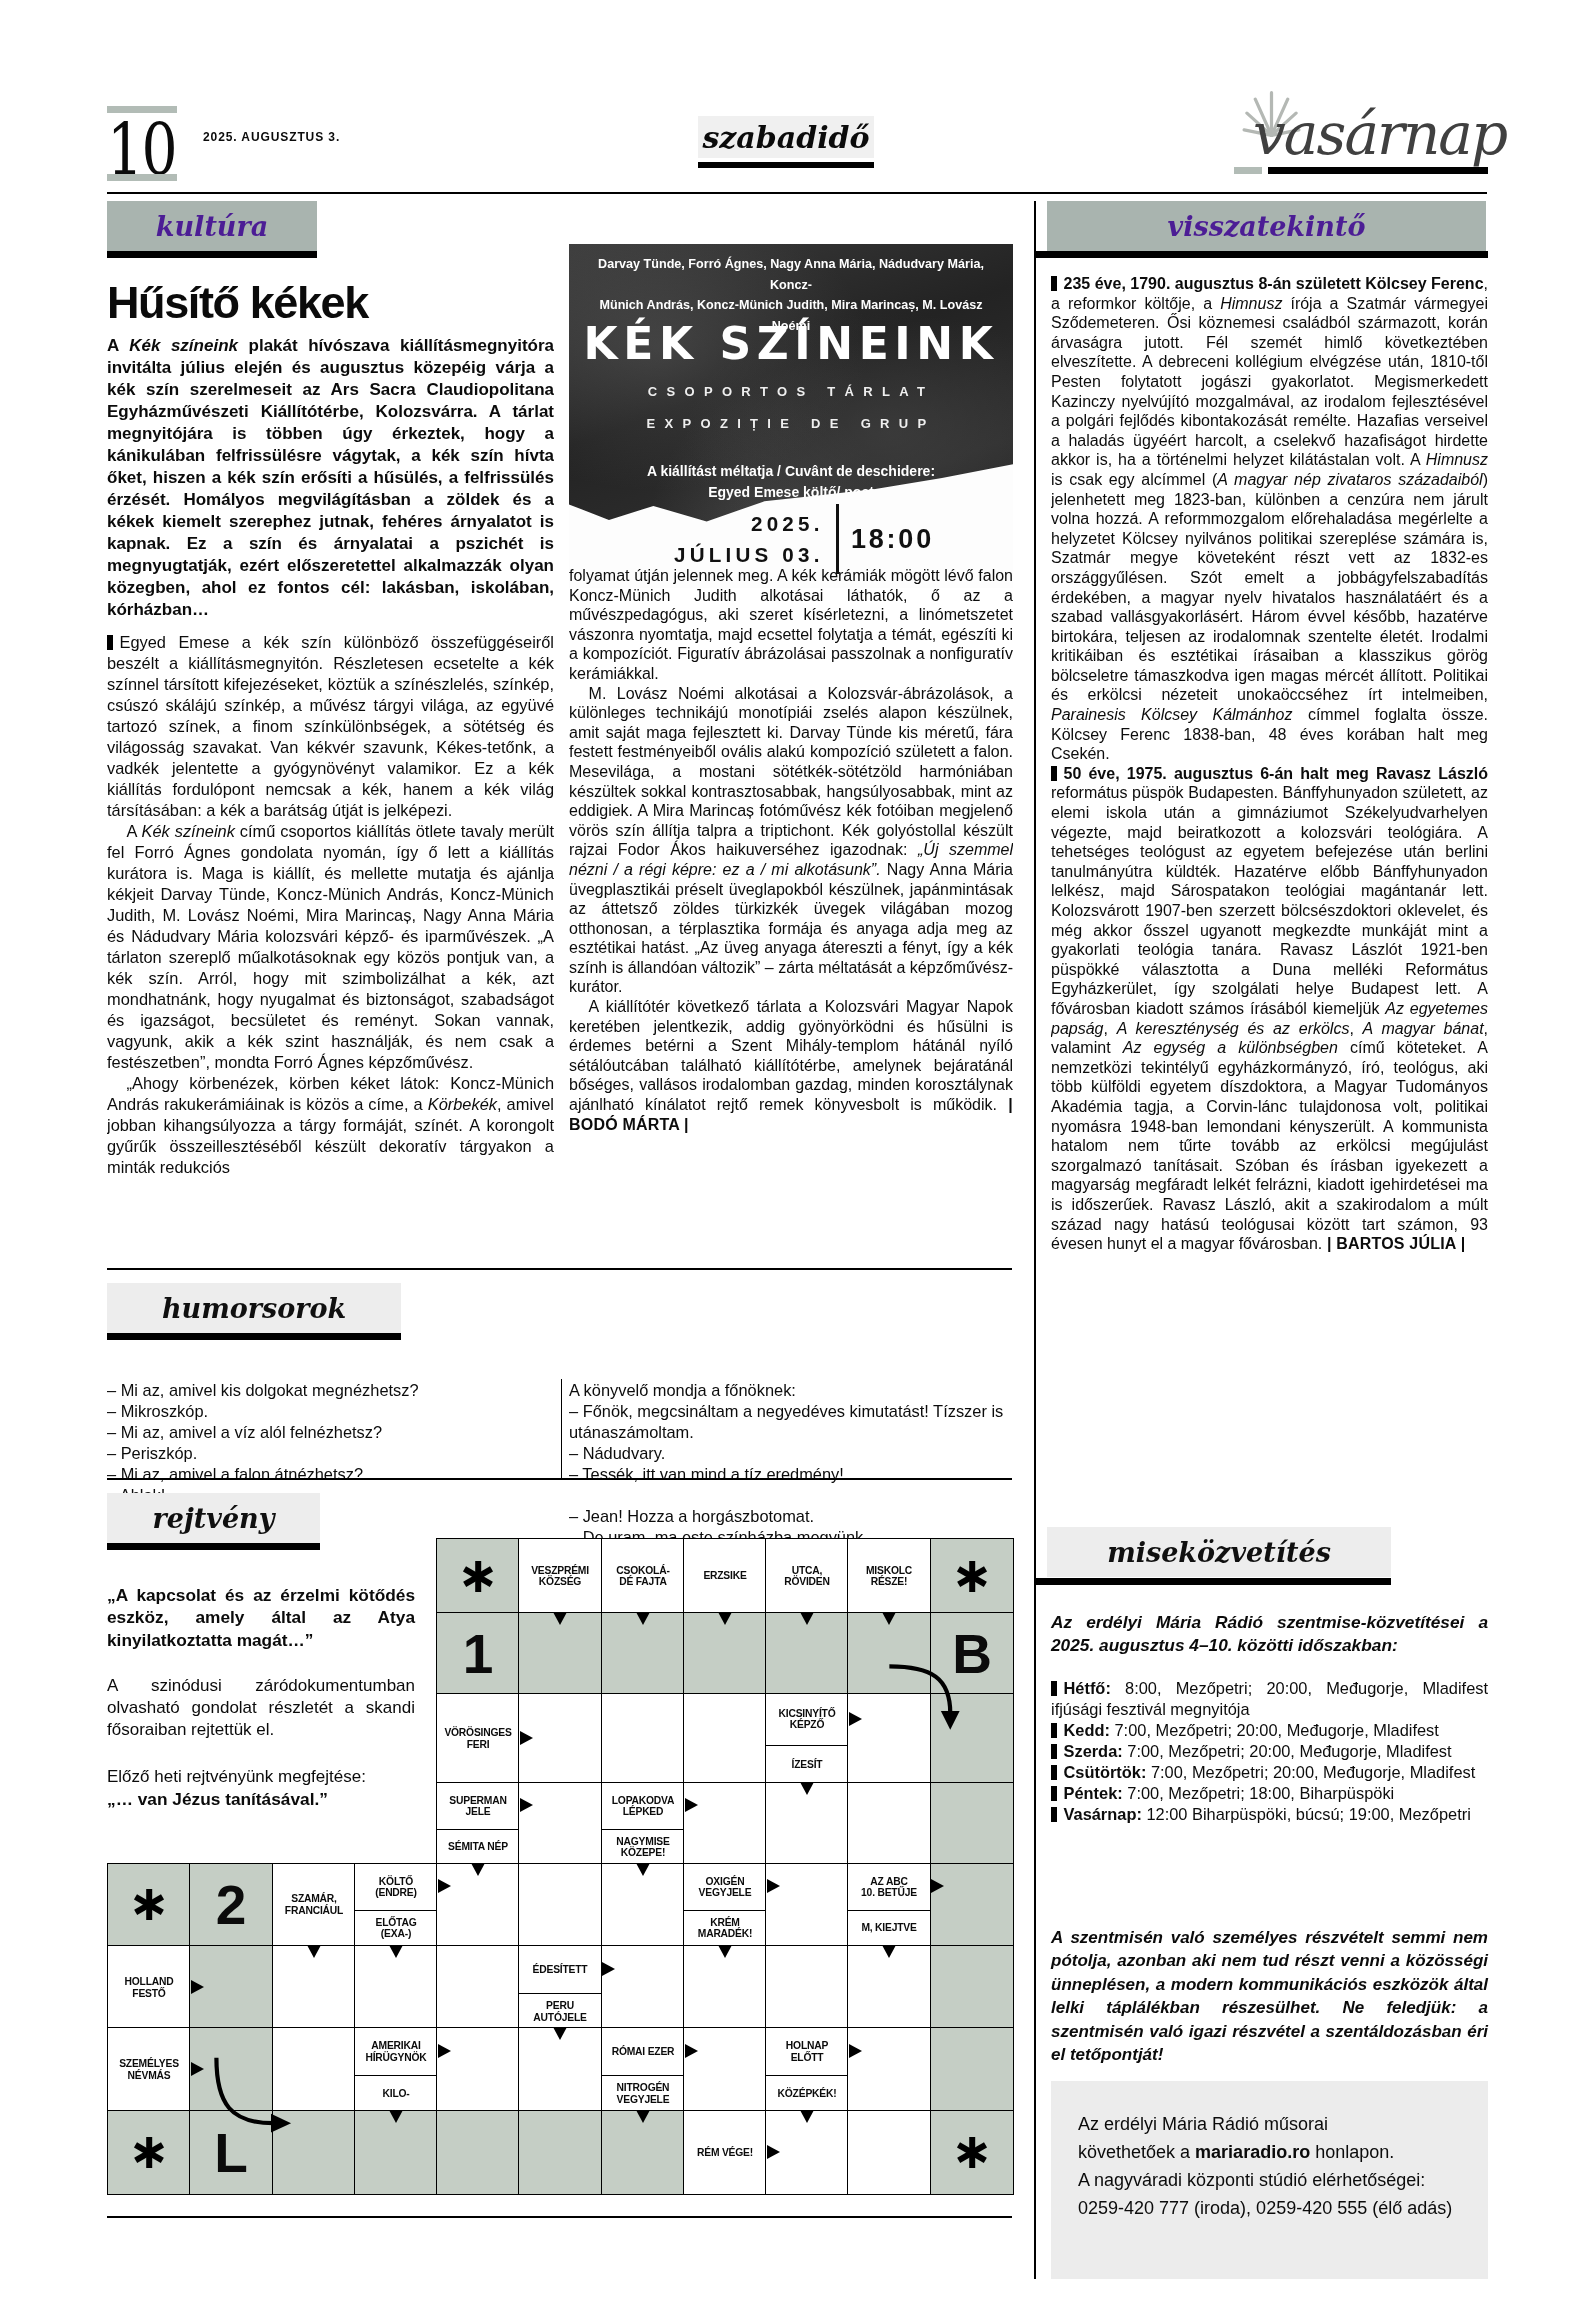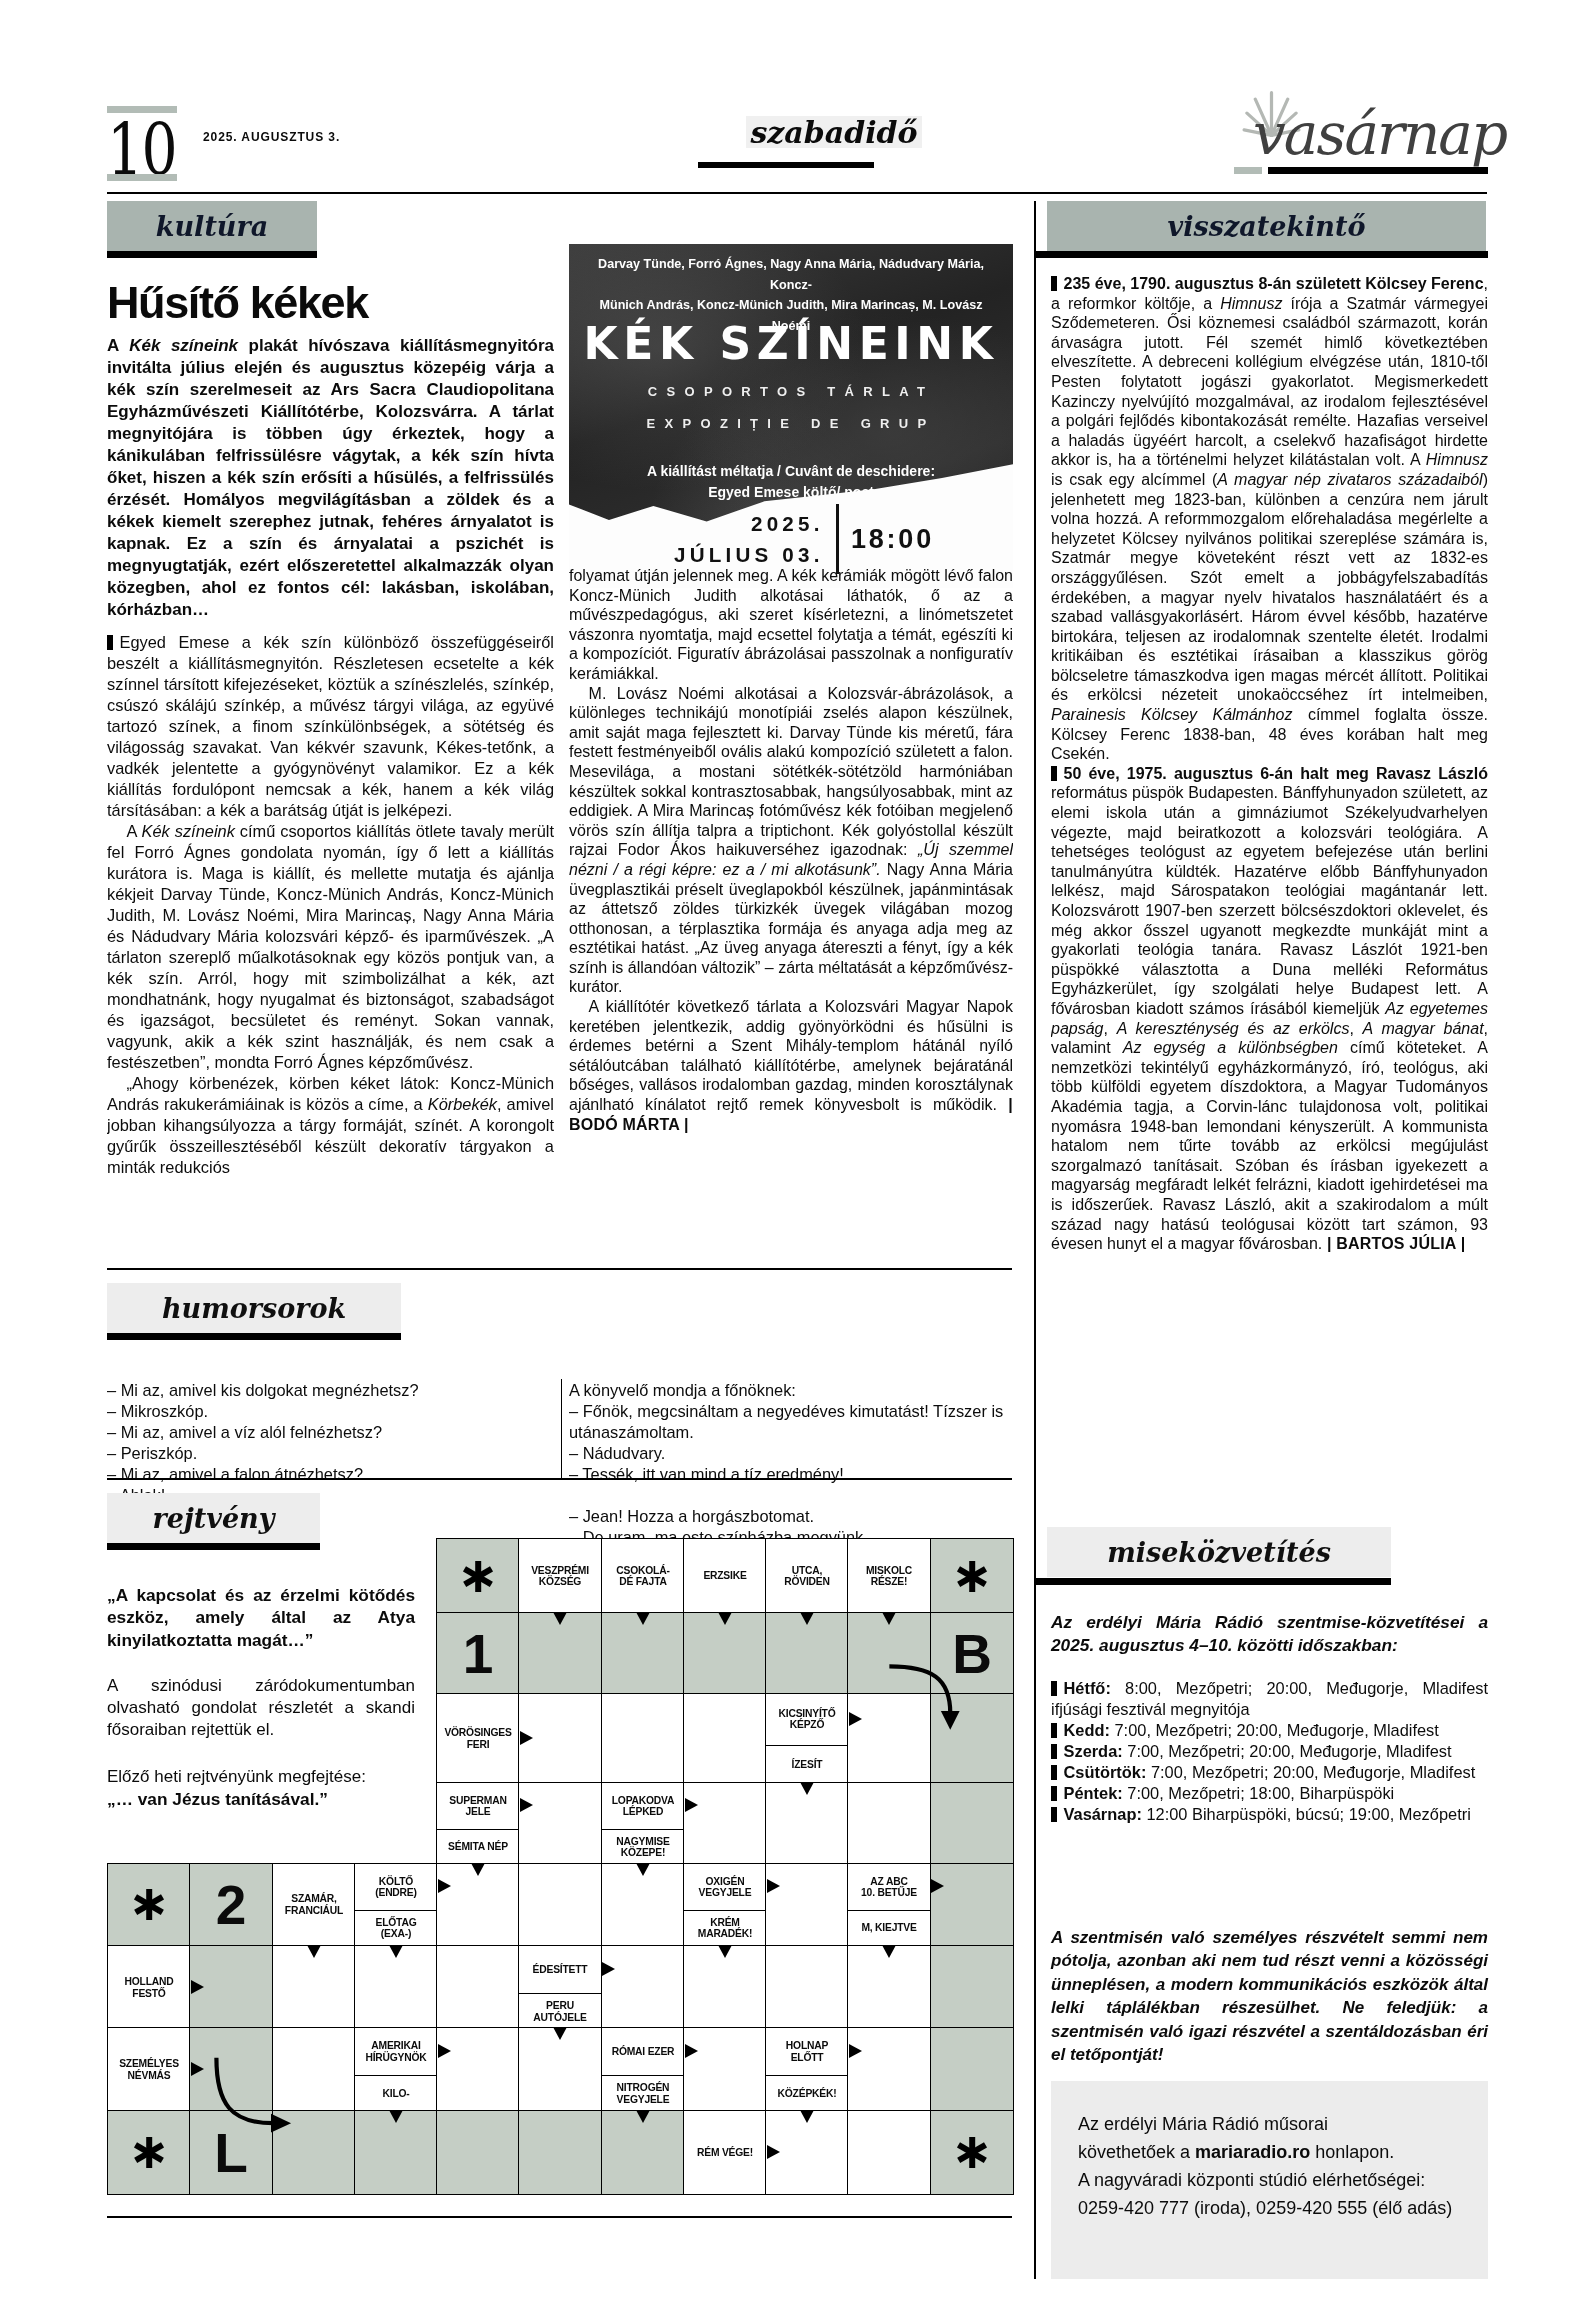--- a/index.html
+++ b/index.html
@@ -3,21 +3,21 @@
 <meta charset="utf-8">
 <style>
   html,body{margin:0;padding:0;background:#fff;}
   #page{position:relative;width:1595px;height:2319px;background:#fff;overflow:hidden;
         font-family:"Liberation Sans",sans-serif;color:#0b0b0b;}
   .abs{position:absolute;}
   .bar{background:#000;}
   .sagebar{background:#b2bcb6;}
   .boxhead{display:flex;align-items:center;justify-content:center;
            font-family:"DejaVu Serif",serif;font-style:italic;font-weight:bold;}
-  .sagebox{background:#a9b4af;color:#0f172a;font-size:27px;}
+  .sagebox{background:#a9b4af;color:#4c1d95;font-size:27px;}
   .graybox{background:#ededed;color:#101010;font-size:27px;}
   .jtext{text-align:justify;}
   .bodytext{font-size:16.4px;line-height:21px;color:#0c0c0c;}
   .bodytext p{margin:0;}
   .bodytext p.ind{text-indent:19.6px;}
   .rtext{font-size:16px;line-height:19.6px;}
   .mtext{font-size:16px;line-height:19.6px;}
   .pmark{display:inline-block;width:6px;height:15px;background:#000;margin-right:6.5px;vertical-align:-1.9px;}
   .byline{font-weight:bold;letter-spacing:0.2px;}
   i{font-style:italic;}
@@ -78,21 +78,21 @@
 </head>
 <body>
 
 <div id="page">
 
   <div class="abs sagebar" style="left:107px;top:106px;width:70px;height:7px;"></div>
   <div class="abs" id="pagenum" style="left:107px;top:108px;">10</div>
   <div class="abs sagebar" style="left:107px;top:174px;width:70px;height:7px;"></div>
   <div class="abs" id="issuedate" style="left:203px;top:130px;">2025. AUGUSZTUS 3.</div>
 
-  <div class="abs" id="szbox" style="left:698px;top:116px;width:176px;height:32px;margin-left:48px;">
+  <div class="abs" id="szbox" style="left:698px;top:116px;width:176px;height:42px;">
     <span>szabadidő</span>
   </div>
   <div class="abs bar" style="left:698px;top:162px;width:176px;height:6px;"></div>
 
   <svg class="abs" style="left:1241px;top:89px;" width="61" height="51" viewBox="0 0 130 110">
     <g stroke="#b4b8b4" stroke-width="7" stroke-linecap="round">
       <line x1="65" y1="100" x2="65" y2="8"></line>
       <line x1="65" y1="100" x2="30" y2="22"></line>
       <line x1="65" y1="100" x2="100" y2="22"></line>
       <line x1="65" y1="100" x2="12" y2="52"></line>

